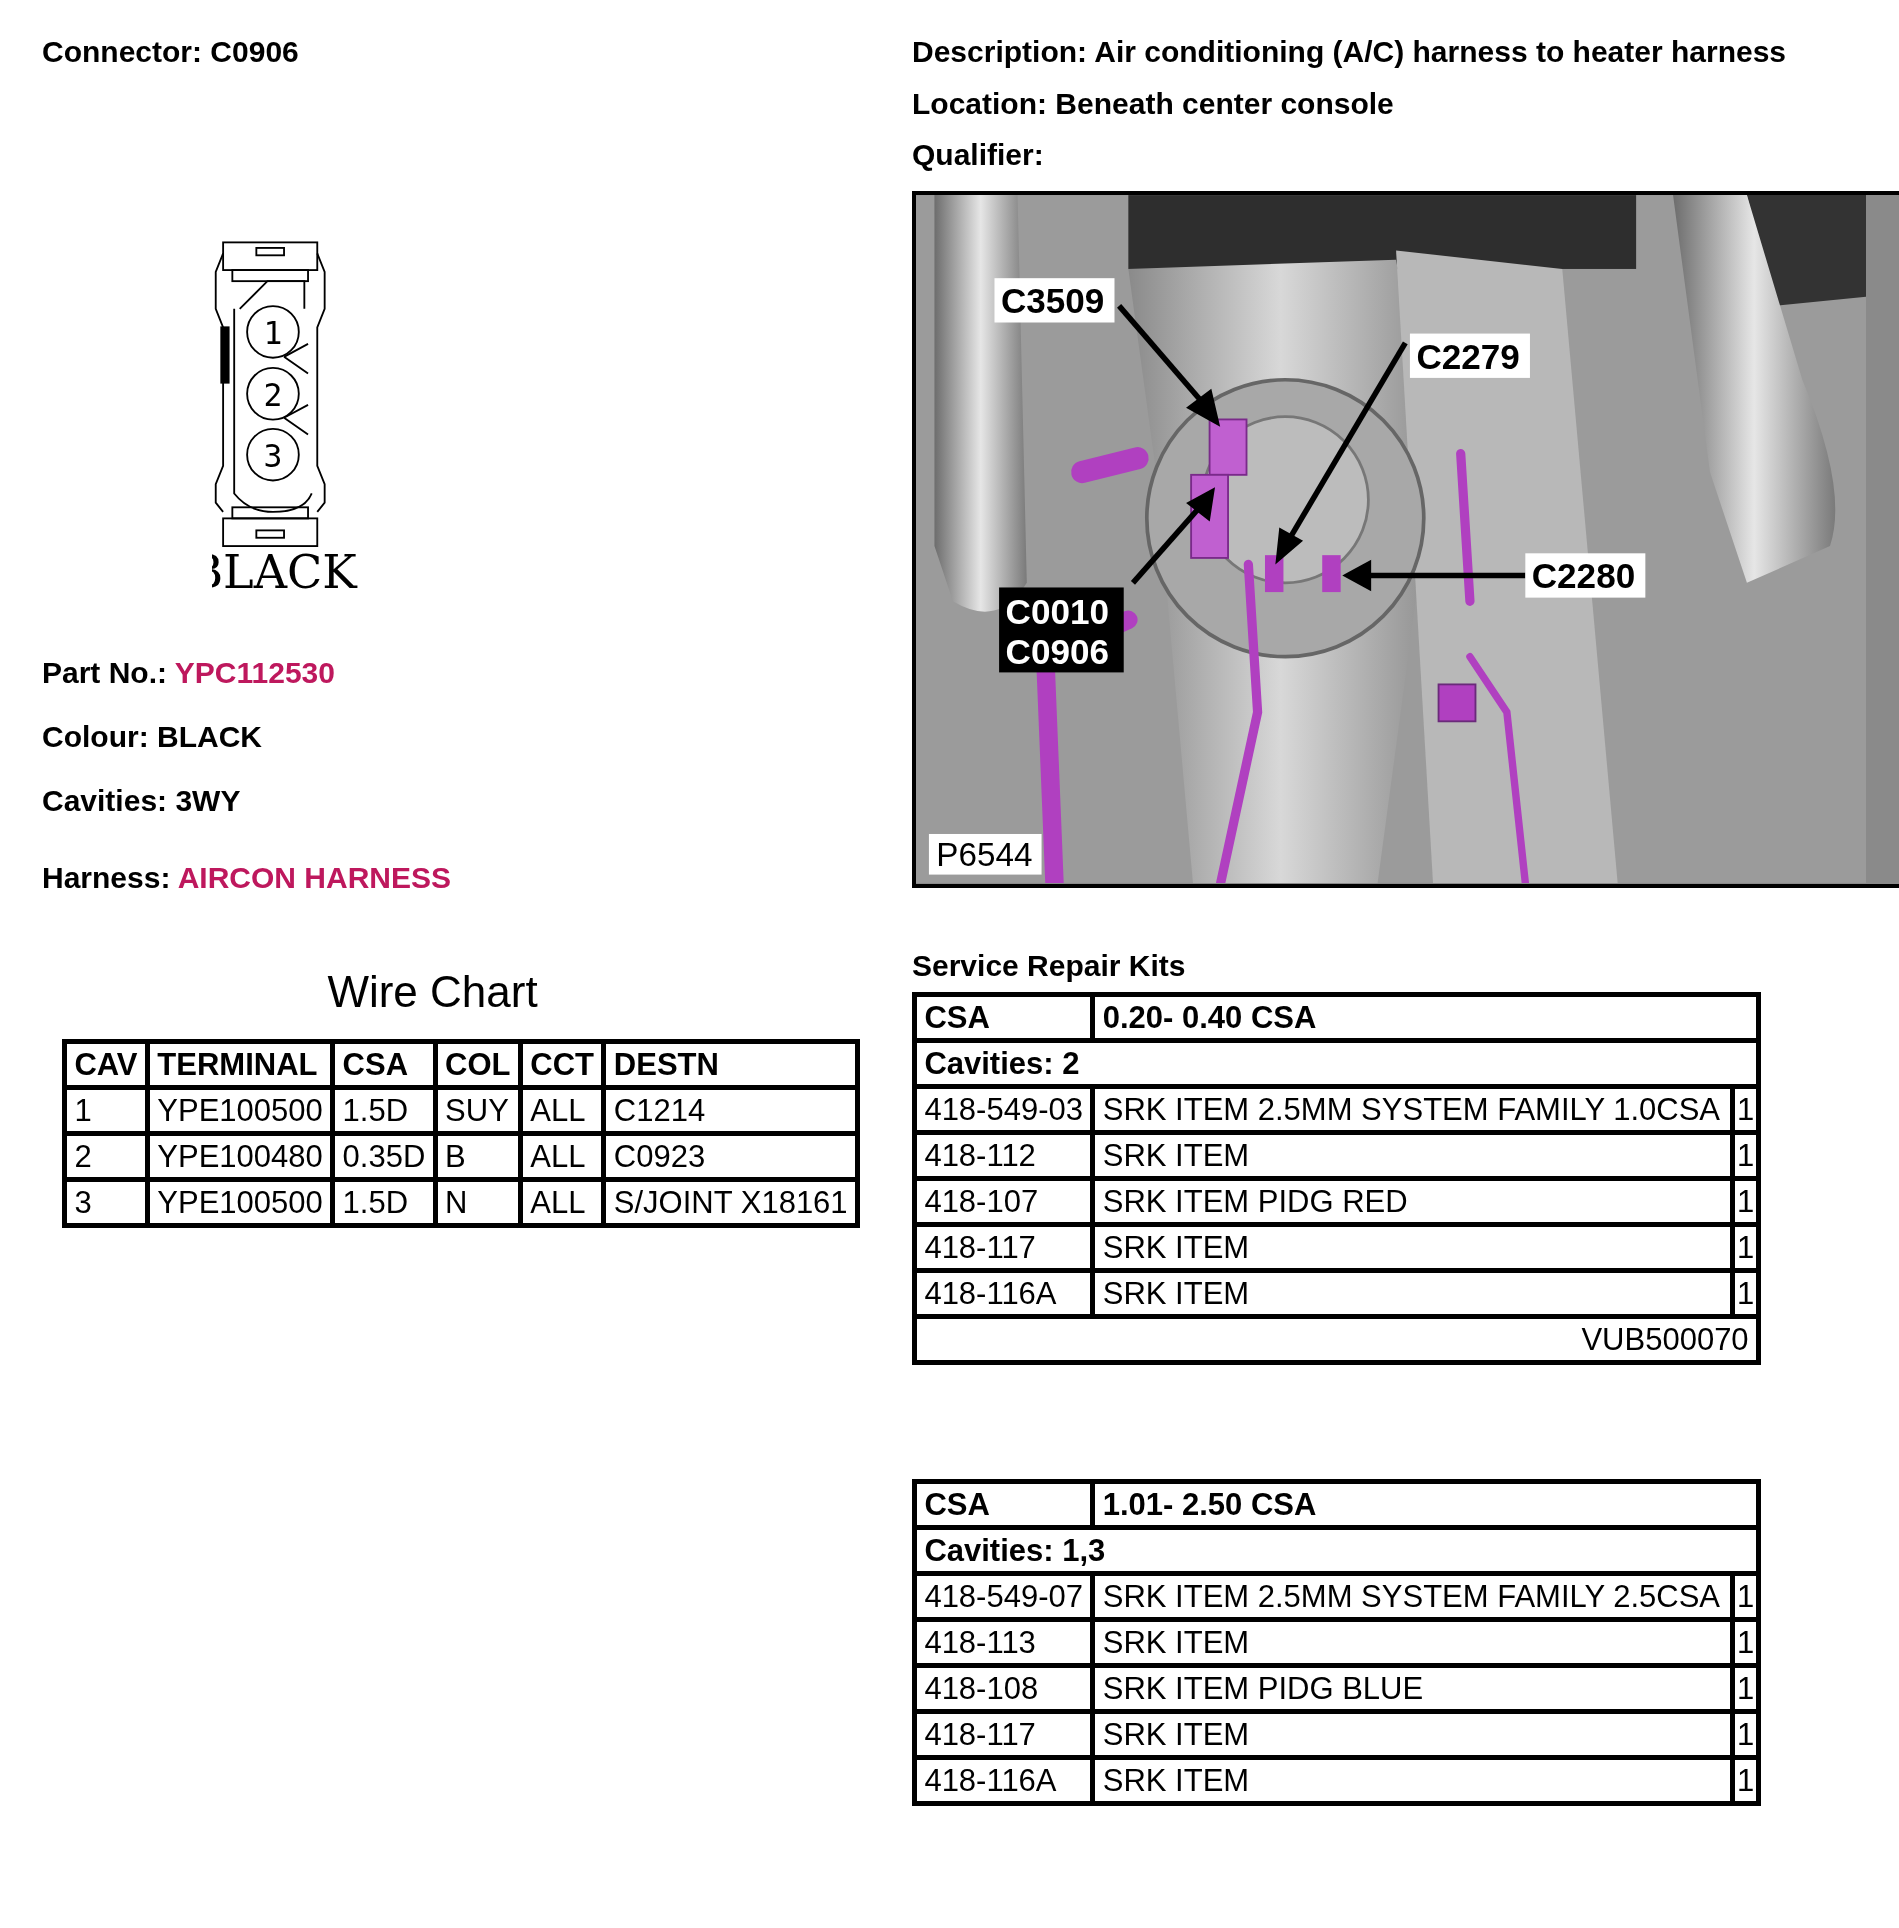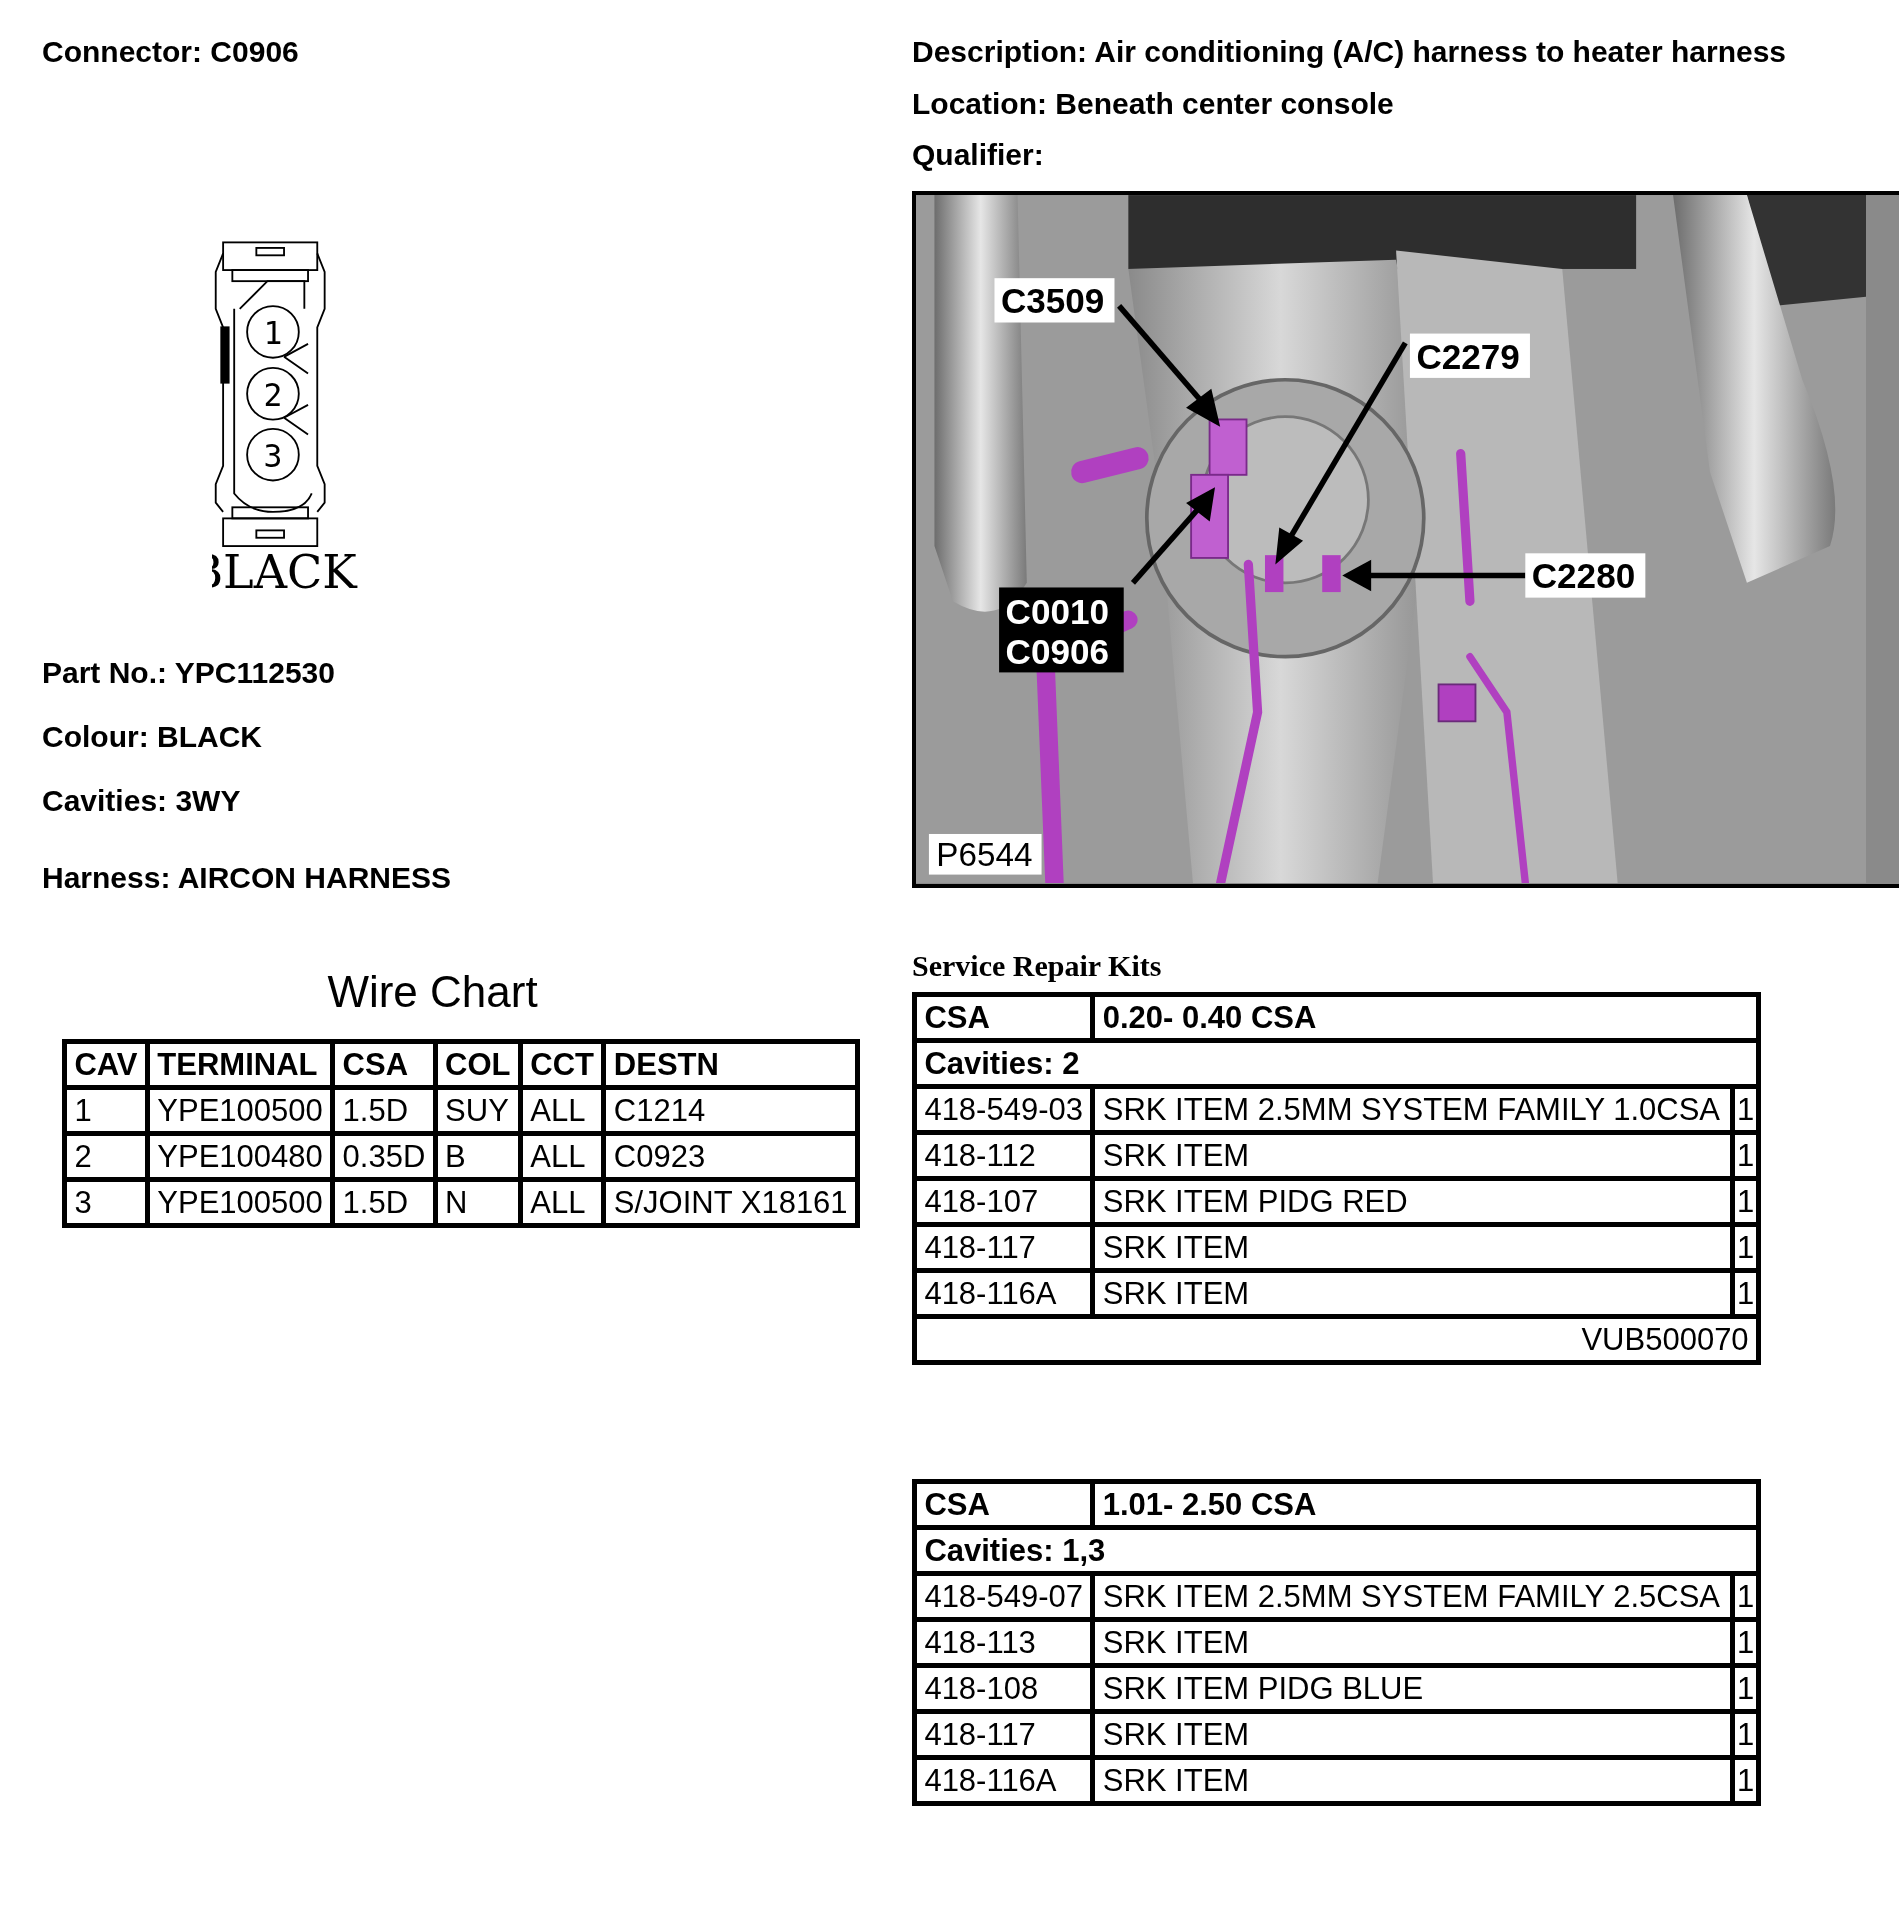--- a/index.html
+++ b/index.html
@@ -2,42 +2,42 @@
 <html style="font-size:14.8px"><head>
 <meta charset="utf-8">
 <style>
   html, body { margin: 0; padding: 0; background: #ffffff; }
   body {
     width: 1899px; height: 1929px; position: relative; overflow: hidden;
     font-family: "Liberation Sans", sans-serif; color: #000;
   }
   .abs { position: absolute; }
   .lbl { font-weight: bold; font-size: 30px; white-space: nowrap; }
-  .green { color: #000000; }
+  .green { color: #be185d; }
 
   
   #connector-drawing { left: 212px; top: 235px; width: 157px; height: 360px; }
 
   
   #wire-chart-title { left: 42px; width: 781px; top: 967px; text-align: center; font-weight: normal; font-size: 44px; }
   table.grid { border-collapse: collapse; position: absolute; }
   table.grid td {
     border: 5.5px solid #000; padding: 0 7.4px; font-size: 31px; white-space: nowrap;
     height: 41px; vertical-align: middle;
   }
   #wire-table { left: 42px; top: 1039px; width: 781px; margin-left: 20px; }
   #wire-table td { height: 41px; }
   #wire-table tr.head td { font-weight: bold; }
 
   
   #photo { left: 912px; top: 191px; width: 1056px; height: 697px; border: 4.6px solid #000; box-sizing: border-box; overflow: hidden; background: #8a8a8a; }
   #photo svg { display: block; }
 
   
-  #srk-heading { left: 912px; top: 949px; font-weight: bold; font-size: 30px; font-family: Liberation Serif, serif; }
+  #srk-heading { left: 912px; top: 949px; font-weight: bold; font-size: 30px; }
   table.srk { left: 912px; width: 849px; }
   table.srk td { height: 41px; font-size: 31px; padding: 0 7.4px; }
   table.srk tr.csa td { font-weight: bold; }
   table.srk td.range { }
   table.srk tr.cav td { font-weight: bold; }
   table.srk td.qty { width: 16.6px; text-align: center; padding: 0 1.8px; }
   table.srk td.code { width: 155px; }
   table.srk td.kit { text-align: right; }
   #srk-table-1 { top: 992px; }
   #srk-table-2 { top: 1479px; }

